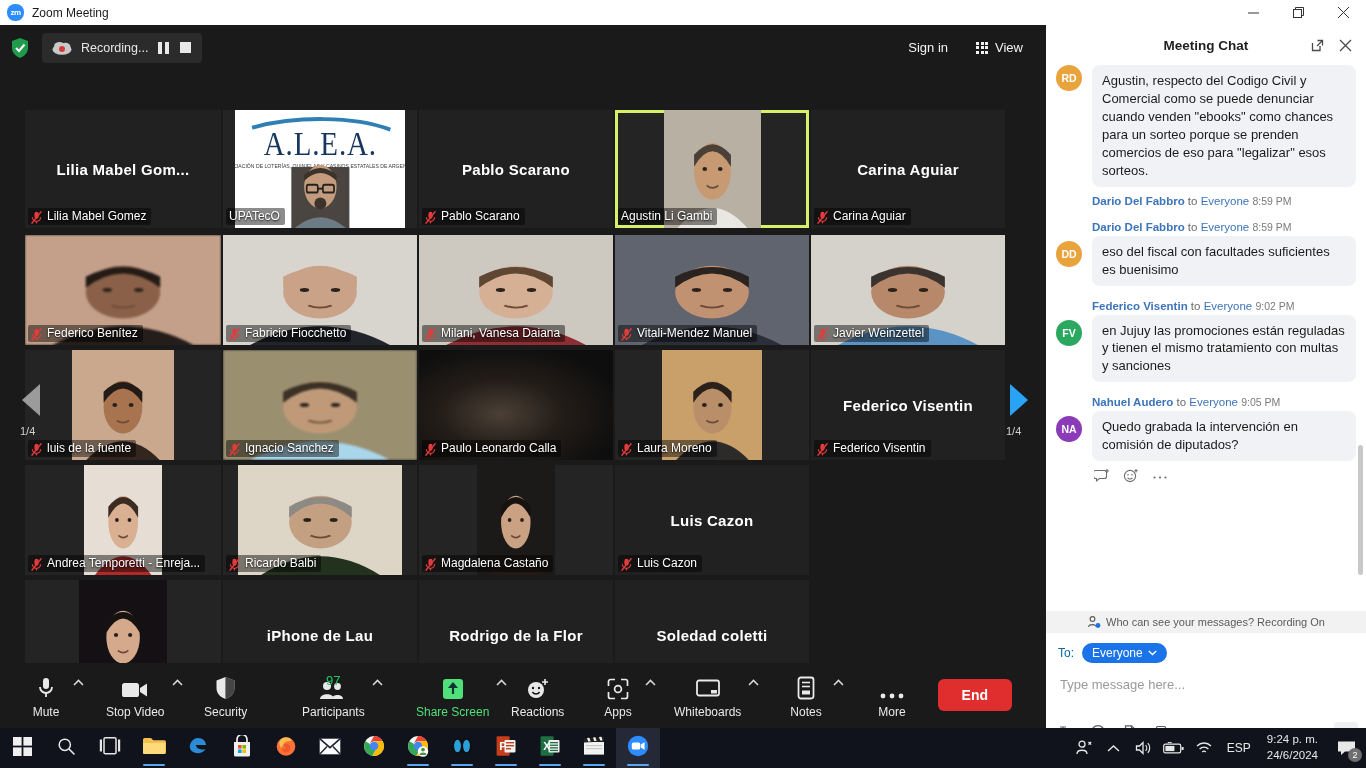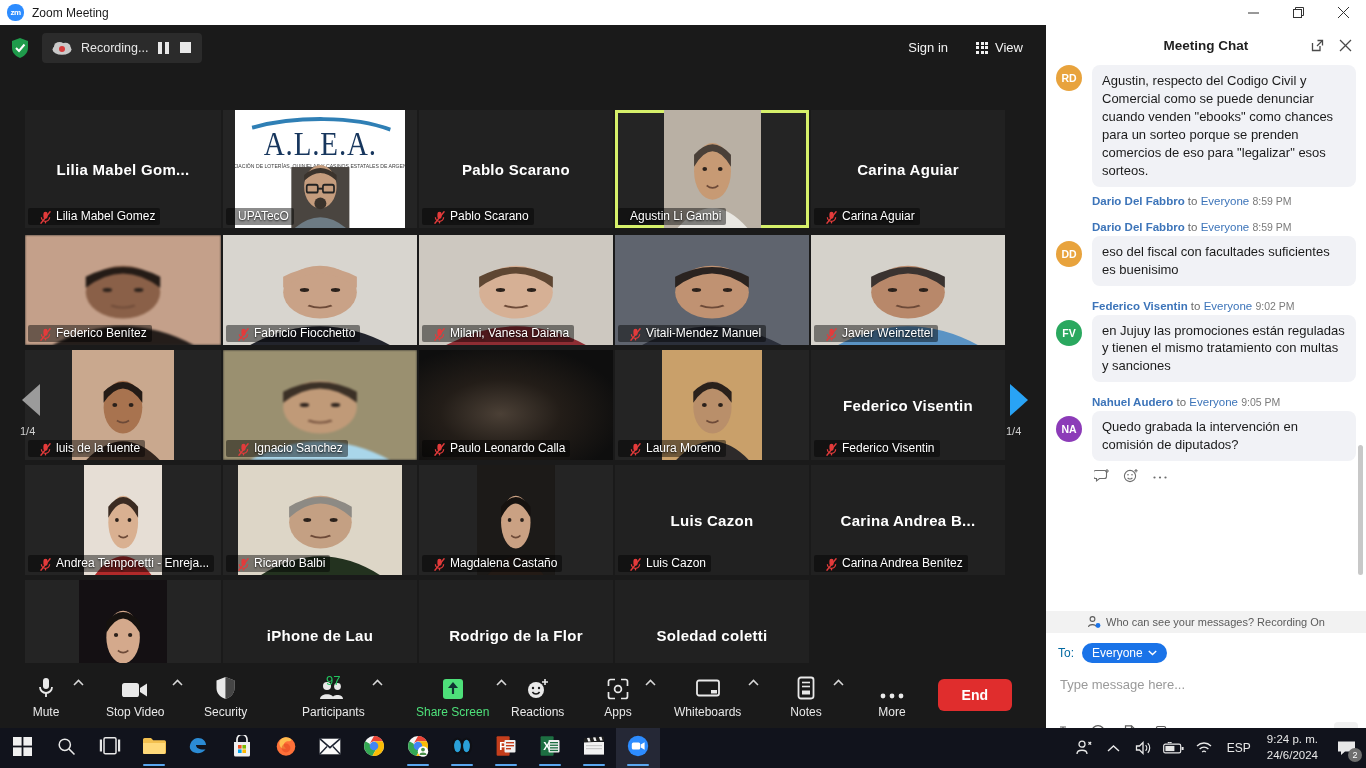--- a/index.html
+++ b/index.html
@@ -48,21 +48,21 @@
 
   
   .vgrid { position:absolute; left:25px; top:63px; width:996px; height:575px; }
   .vrow { position:absolute; left:0; width:996px; display:flex; gap:2px; }
   .tile { position:relative; background:#242424; overflow:hidden;
     display:flex; align-items:center; justify-content:center; }
   .tile.dark { background:#212121; }
   .tile-name-center { color:#fff; font-size:15px; font-weight:bold; letter-spacing:.3px;
     text-align:center; padding:0 6px; }
   .namebar { position:absolute; left:3px; bottom:3px; max-width:96%;
-    display:flex; align-items:center; gap:5px; padding:1px 5px 2px 12px;
+    display:flex; align-items:center; gap:5px; padding:1px 5px 2px 3px;
     background:rgba(0,0,0,.45); border-radius:2px; }
   .namebar .nm { color:#fff; font-size:12px; white-space:nowrap;
     text-shadow:0 1px 2px rgba(0,0,0,.9); }
   .micoff { width:11px; height:13px; flex:0 0 auto; }
   .active-tile { outline:3px solid #d6f06a; outline-offset:-3px; z-index:3; }
 
   
   .vid { position:absolute; inset:0; }
   .vidc { position:absolute; top:0; bottom:0; }
 
@@ -576,32 +576,20 @@
             <div class="tile dark" style="width: 194px; height: 110px;">
               <div class="tile-name-center">Luis Cazon</div>
               <div class="namebar">
                 <span class="micoff"><svg width="11" height="13" viewBox="0 0 11 13">
                     <rect x="3.4" y="0.8" width="4.2" height="7" rx="2.1" fill="#e33b3b"></rect>
                     <path d="M1.4 6.2 a4.1 4.1 0 0 0 8.2 0" fill="none" stroke="#e33b3b" stroke-width="1.3"></path>
                     <line x1="5.5" y1="10" x2="5.5" y2="12.4" stroke="#e33b3b" stroke-width="1.3"></line>
                     <line x1="0.6" y1="12.6" x2="10.4" y2="0.4" stroke="#e33b3b" stroke-width="1.5"></line>
                   </svg></span>
                 <span class="nm">Luis Cazon</span>
-              </div>
-            </div>
-            <div class="tile dark" style="width: 194px; height: 110px;">
-              <div class="tile-name-center">Carina  Andrea  B...</div>
-              <div class="namebar">
-                <span class="micoff"><svg width="11" height="13" viewBox="0 0 11 13">
-                    <rect x="3.4" y="0.8" width="4.2" height="7" rx="2.1" fill="#e33b3b"></rect>
-                    <path d="M1.4 6.2 a4.1 4.1 0 0 0 8.2 0" fill="none" stroke="#e33b3b" stroke-width="1.3"></path>
-                    <line x1="5.5" y1="10" x2="5.5" y2="12.4" stroke="#e33b3b" stroke-width="1.3"></line>
-                    <line x1="0.6" y1="12.6" x2="10.4" y2="0.4" stroke="#e33b3b" stroke-width="1.5"></line>
-                  </svg></span>
-                <span class="nm">Carina Andrea Benítez</span>
               </div>
             </div>
           </div>
           <div class="vrow" style="top: 492px; height: 110px;">
             <div class="tile" style="width: 196px; height: 110px;">
               <div class="vidc" style="left:27.500000000000004%;width:45%;background:#141013;">
                 <svg viewBox="0 0 100 100" preserveAspectRatio="none" style="position:absolute;inset:0;width:100%;height:100%;">
                   <rect width="100" height="100" fill="#141013"></rect>
                   <path d="M14 100 q36 -34 72 0 z" fill="#6a5f6a"></path>
                   <ellipse cx="50" cy="52" rx="19" ry="24" fill="#d4a98c"></ellipse>

